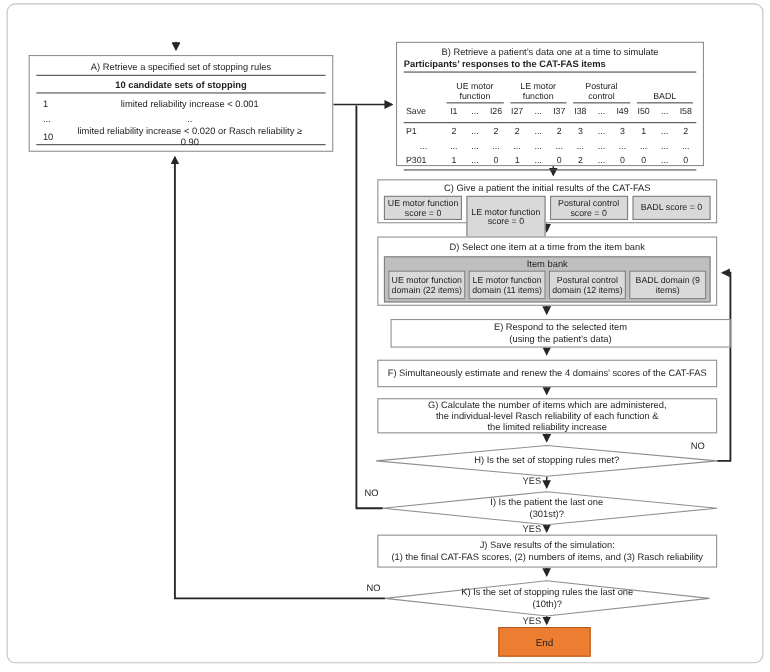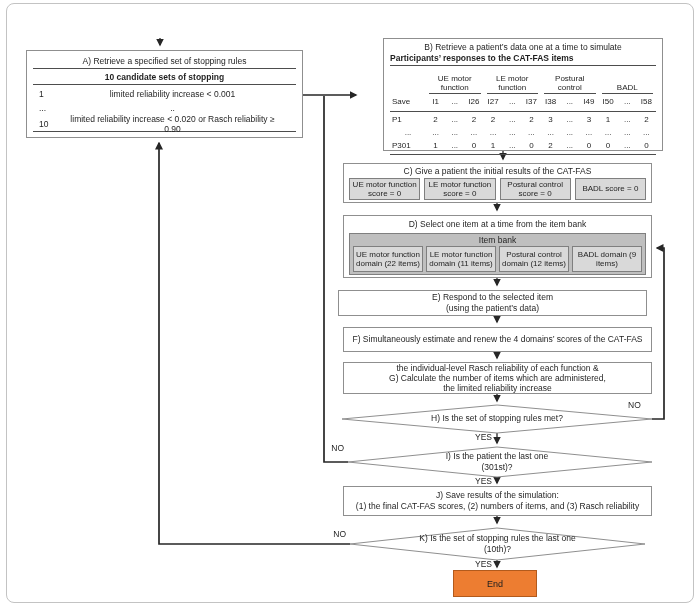--- a/index.html
+++ b/index.html
@@ -100,21 +100,21 @@
         <span></span>
     </div>
     <div class="a-row" style="height:15px;">
       <span class="aid">10</span>
       <span class="atxt">limited reliability increase &lt; 0.020 or Rasch reliability ≥ 0.90</span>
         <span></span>
     </div>
     <div class="rule"></div>
   </div>
 
-  <div class="node" style="left:383px;top:38px;width:280px;height:113px;">
+  <div class="node" style="left:360px;top:38px;width:280px;height:113px;">
     <div class="b-title">B) Retrieve a patient’s data one at a time to simulate</div>
     <div class="b-subtitle">Participants’ responses to the CAT-FAS items</div>
     <div class="rule"></div>
     <div class="b-grid">
       <div></div>
       <div class="b-group">UE motor function</div>
       <div class="b-group">LE motor function</div>
       <div class="b-group">Postural control</div>
       <div class="b-group">BADL</div>
     </div>
@@ -179,51 +179,51 @@
       <div class="c">...</div>
       <div class="c">0</div>
     </div>
     <div class="rule"></div>
   </div>
 
   <div class="node" style="left:343px;top:163px;width:309px;height:40px;">
     <div class="ctr" style="font-size:8.5px;padding-top:2px;">C) Give a patient the initial results of the CAT-FAS</div>
     <div class="gcellrow" style="margin-top:2px;">
       <div class="gcell" style="height:22px;">UE motor function score = 0</div>
-      <div class="gcell" style="height:22px;">LE motor function score = 0</div>
+      <div class="gcell" style="height:38px;">LE motor function score = 0</div>
       <div class="gcell" style="height:22px;">Postural control score = 0</div>
       <div class="gcell" style="height:22px;">BADL score = 0</div>
     </div>
   </div>
 
   <div class="node" style="left:343px;top:215px;width:309px;height:63px;">
     <div class="ctr" style="font-size:8.5px;padding-top:3px;">D) Select one item at a time from the item bank</div>
     <div class="bank" style="left:5px;top:17px;width:297px;height:42px;">
       <div class="bank-title">Item bank</div>
       <div class="gcellrow" style="gap:3px;padding:0 3px;margin-top:1px;">
         <div class="gcell" style="height:26px;">UE motor function domain (22 items)</div>
         <div class="gcell" style="height:26px;">LE motor function domain (11 items)</div>
         <div class="gcell" style="height:26px;">Postural control domain (12 items)</div>
         <div class="gcell" style="height:26px;">BADL domain (9 items)</div>
       </div>
     </div>
   </div>
 
-  <div class="node lines" style="left:338px;top:290px;width:309px;height:26px;">
+  <div class="node lines" style="left:355px;top:290px;width:309px;height:26px;">
     <div>E) Respond to the selected item</div>
     <div>(using the patient’s data)</div>
   </div>
 
   <div class="node lines" style="left:343px;top:327px;width:309px;height:25px;">
     <div>F) Simultaneously estimate and renew the 4 domains’ scores of the CAT-FAS</div>
   </div>
 
   <div class="node lines" style="left:343px;top:362px;width:309px;height:32px;line-height:1.2;">
+    <div>G) Calculate the number of items which are administered,</div>
     <div>the individual-level Rasch reliability of each function &amp;</div>
-    <div>G) Calculate the number of items which are administered,</div>
     <div>the limited reliability increase</div>
   </div>
 
   <div class="dlabel" style="left:347px;top:406px;width:300px;height:26px;">
     <div>H) Is the set of stopping rules met?</div>
   </div>
   <div class="dlabel" style="left:347px;top:448px;width:300px;height:28px;">
     <div>I) Is the patient the last one</div>
     <div>(301st)?</div>
   </div>

